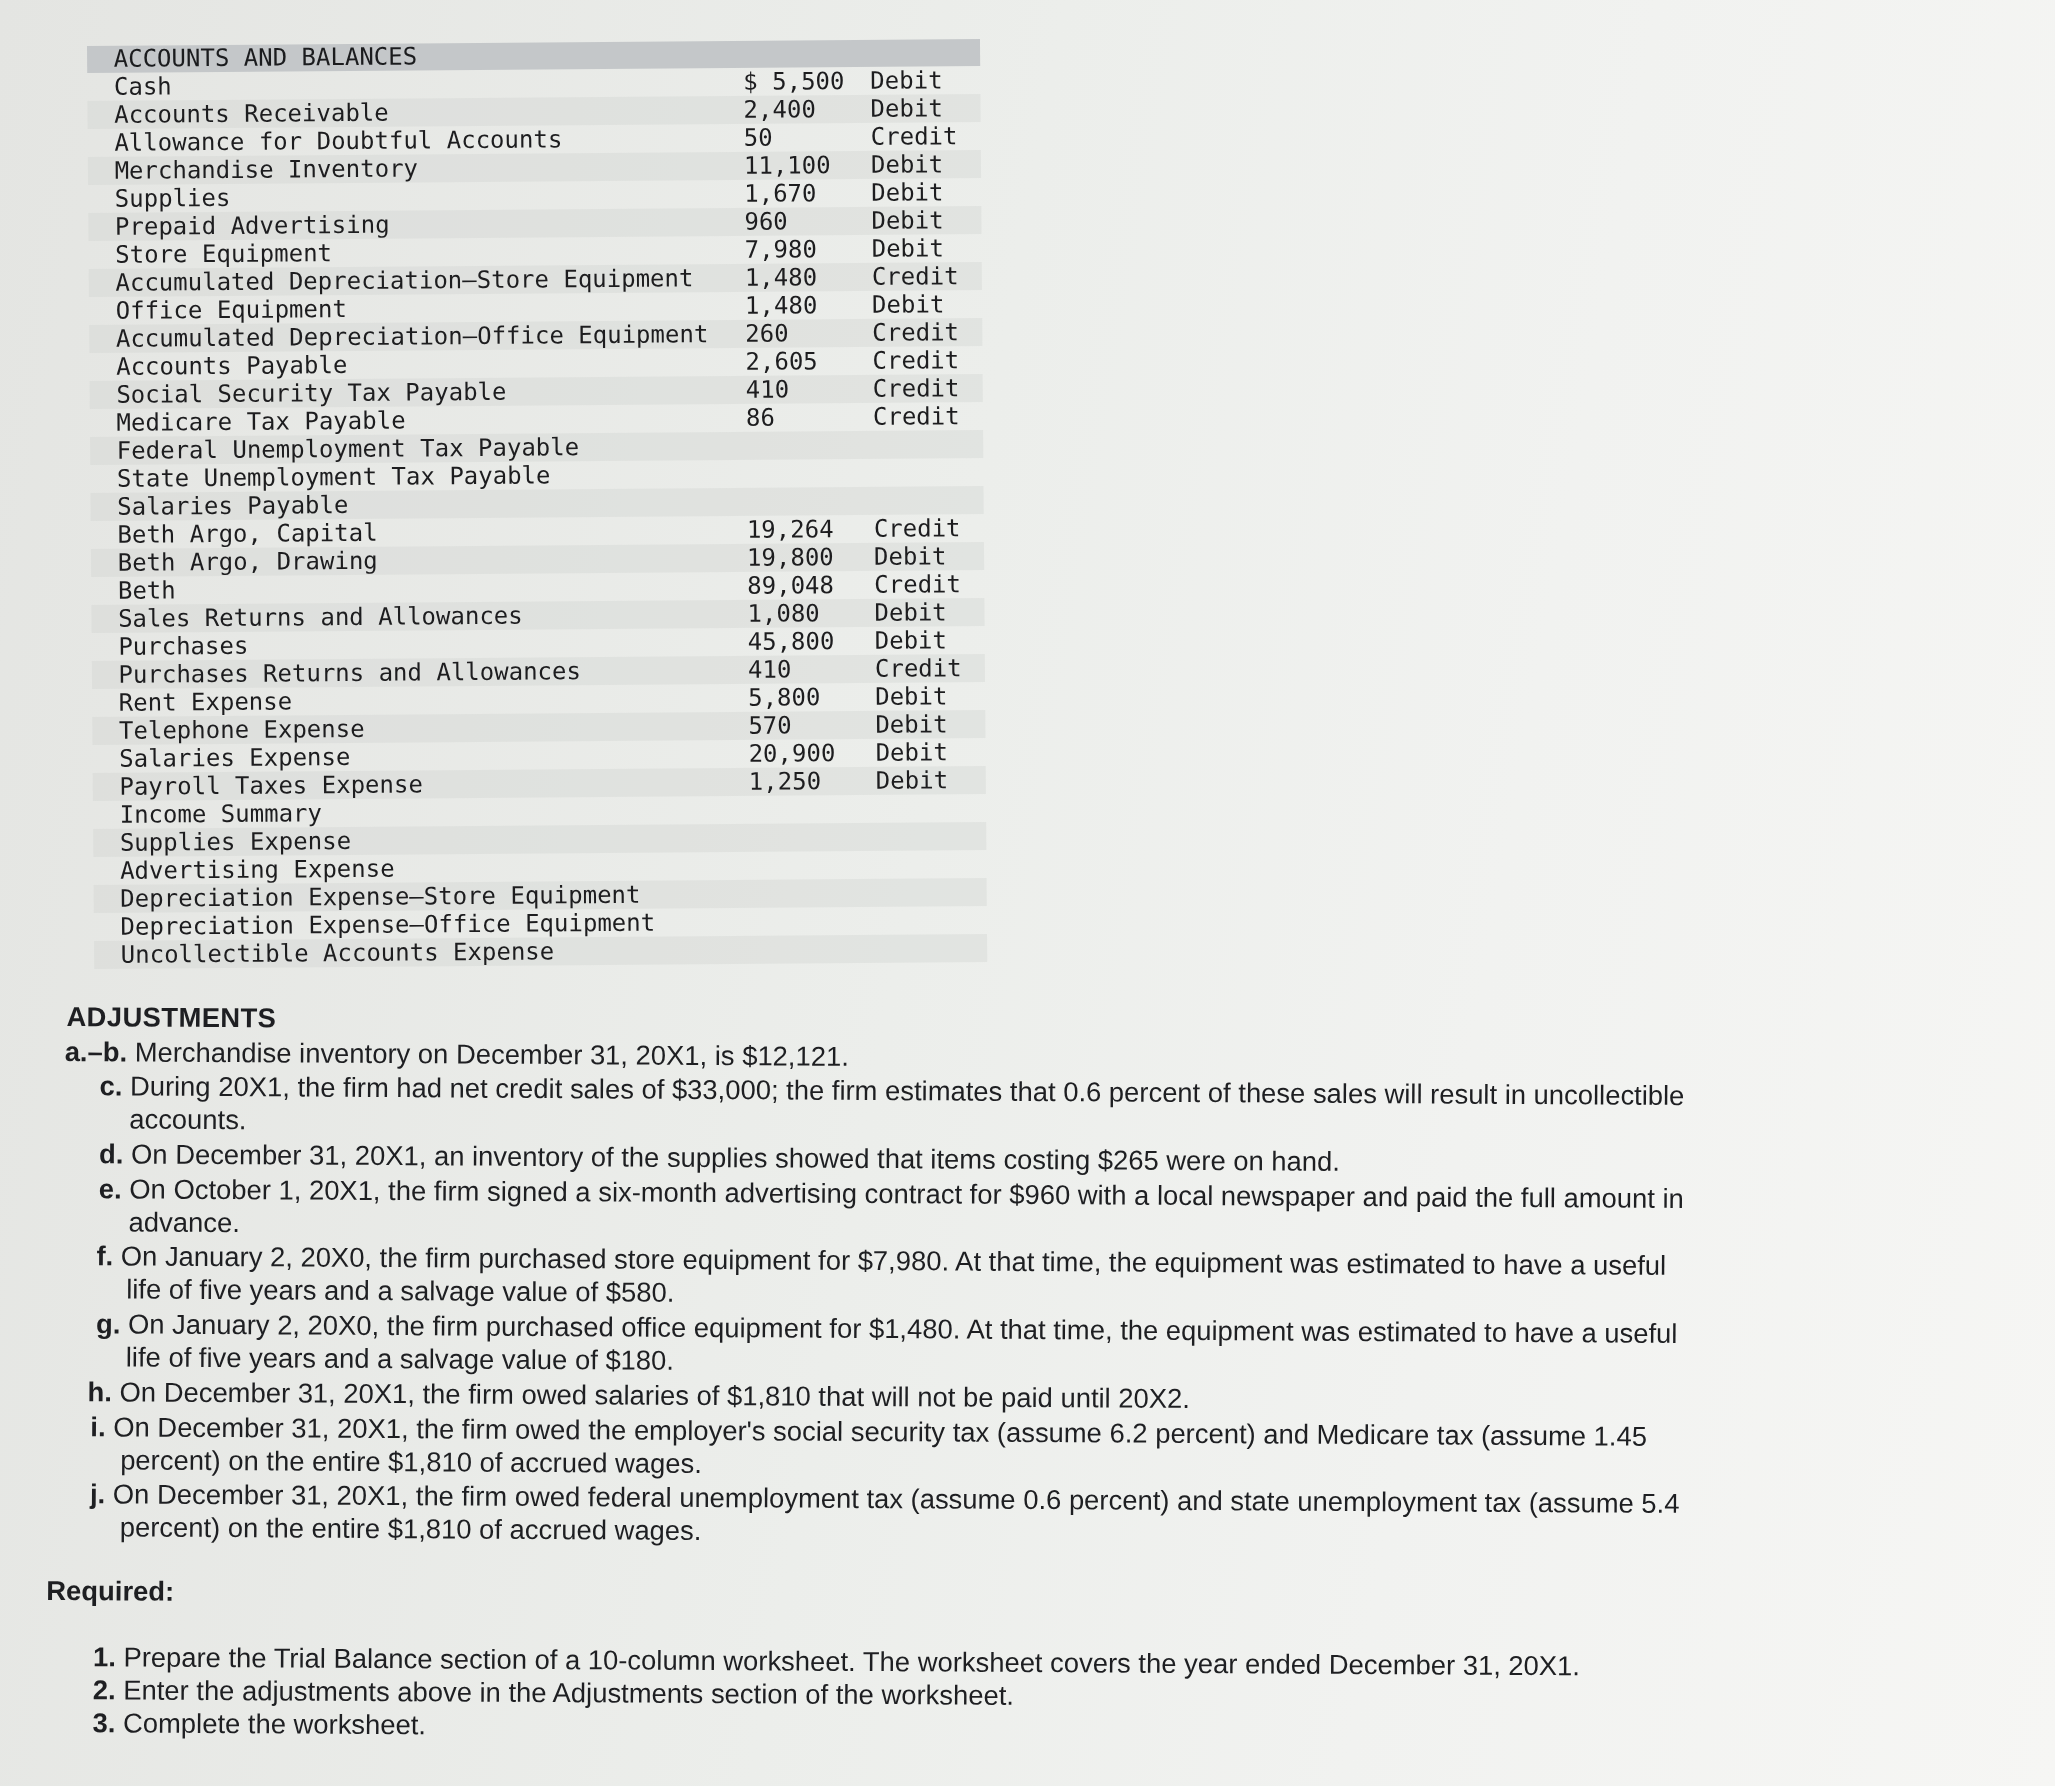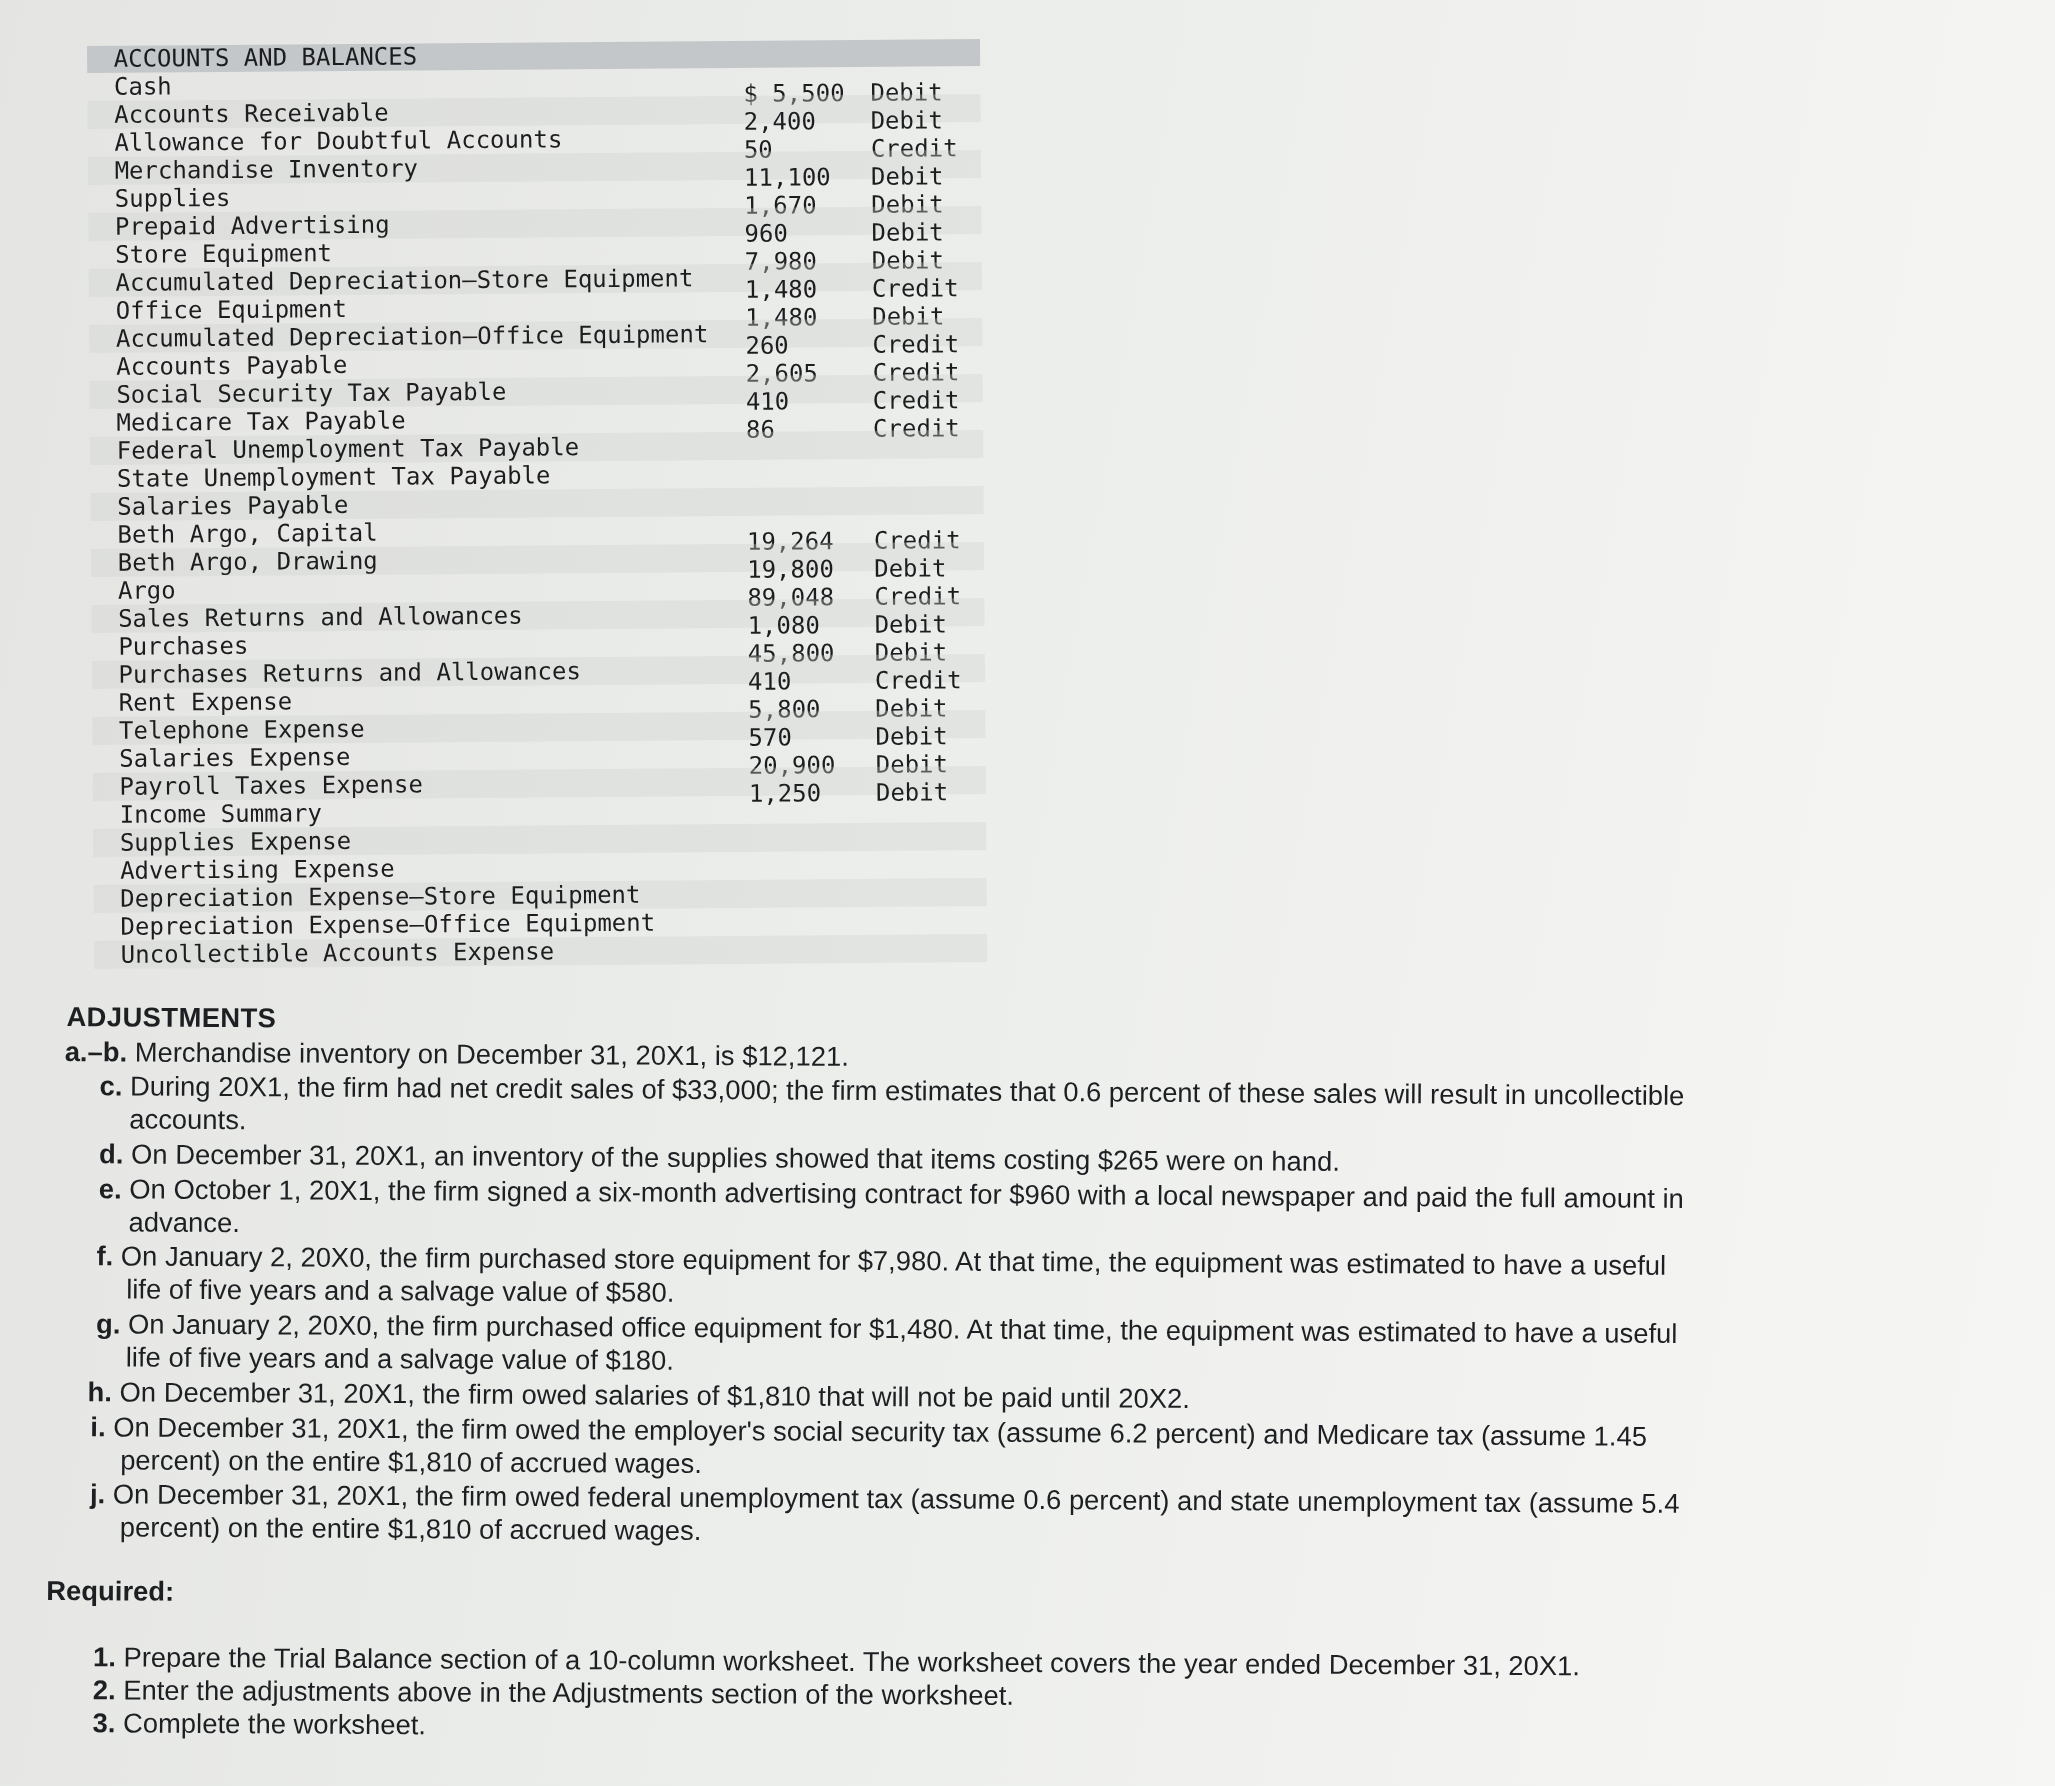--- a/index.html
+++ b/index.html
@@ -22,21 +22,21 @@
   .acct-row {
     position:relative; height:28px; line-height:28px;
     padding-left:26.6px;
   }
   .acct-row:nth-child(even) { background:rgba(205,208,206,0.35); }
   .acct-name { white-space:pre; }
   .acct-val {
     position:absolute; left:656px; width:191px; white-space:pre;
   }
   .acct-amt { display:inline-block; width:112px; text-align:left; }
-  .acct-side { display:inline-block; padding-left:15px;margin-top:12px; }
+  .acct-side { display:inline-block; padding-left:15px; }
 
   .prose {
     position:absolute; left:50px; top:1001px; width:1811px;
     font-family: "Liberation Sans", "DejaVu Sans", sans-serif;
     font-size:27.4px; color:#1e1f22;
     transform: rotate(0.35deg); transform-origin:0 0;
   }
   .adj-title { font-weight:bold; font-size:27.4px; margin:0 0 1.7px 16.6px; letter-spacing:0.4px; }
   .adj-item { position:relative; line-height:33px; margin-bottom:1.7px; }
   .adj-letter { font-weight:bold;margin-top:36px; }
@@ -64,21 +64,21 @@
       <div class="acct-row"><span class="acct-name">Office Equipment</span><span class="acct-val"><span class="acct-amt">1,480</span><span class="acct-side">Debit</span></span></div>
       <div class="acct-row"><span class="acct-name">Accumulated Depreciation–Office Equipment</span><span class="acct-val"><span class="acct-amt">260</span><span class="acct-side">Credit</span></span></div>
       <div class="acct-row"><span class="acct-name">Accounts Payable</span><span class="acct-val"><span class="acct-amt">2,605</span><span class="acct-side">Credit</span></span></div>
       <div class="acct-row"><span class="acct-name">Social Security Tax Payable</span><span class="acct-val"><span class="acct-amt">410</span><span class="acct-side">Credit</span></span></div>
       <div class="acct-row"><span class="acct-name">Medicare Tax Payable</span><span class="acct-val"><span class="acct-amt">86</span><span class="acct-side">Credit</span></span></div>
       <div class="acct-row"><span class="acct-name">Federal Unemployment Tax Payable</span><span class="acct-val"><span class="acct-amt"></span><span class="acct-side"></span></span></div>
       <div class="acct-row"><span class="acct-name">State Unemployment Tax Payable</span><span class="acct-val"><span class="acct-amt"></span><span class="acct-side"></span></span></div>
       <div class="acct-row"><span class="acct-name">Salaries Payable</span><span class="acct-val"><span class="acct-amt"></span><span class="acct-side"></span></span></div>
       <div class="acct-row"><span class="acct-name">Beth Argo, Capital</span><span class="acct-val"><span class="acct-amt">19,264</span><span class="acct-side">Credit</span></span></div>
       <div class="acct-row"><span class="acct-name">Beth Argo, Drawing</span><span class="acct-val"><span class="acct-amt">19,800</span><span class="acct-side">Debit</span></span></div>
-      <div class="acct-row"><span class="acct-name">Argo</span><span class="acct-val"><span class="acct-amt">89,048</span><span class="acct-side">Credit</span></span></div>
+      <div class="acct-row"><span class="acct-name">Beth</span><span class="acct-val"><span class="acct-amt">89,048</span><span class="acct-side">Credit</span></span></div>
       <div class="acct-row"><span class="acct-name">Sales Returns and Allowances</span><span class="acct-val"><span class="acct-amt">1,080</span><span class="acct-side">Debit</span></span></div>
       <div class="acct-row"><span class="acct-name">Purchases</span><span class="acct-val"><span class="acct-amt">45,800</span><span class="acct-side">Debit</span></span></div>
       <div class="acct-row"><span class="acct-name">Purchases Returns and Allowances</span><span class="acct-val"><span class="acct-amt">410</span><span class="acct-side">Credit</span></span></div>
       <div class="acct-row"><span class="acct-name">Rent Expense</span><span class="acct-val"><span class="acct-amt">5,800</span><span class="acct-side">Debit</span></span></div>
       <div class="acct-row"><span class="acct-name">Telephone Expense</span><span class="acct-val"><span class="acct-amt">570</span><span class="acct-side">Debit</span></span></div>
       <div class="acct-row"><span class="acct-name">Salaries Expense</span><span class="acct-val"><span class="acct-amt">20,900</span><span class="acct-side">Debit</span></span></div>
       <div class="acct-row"><span class="acct-name">Payroll Taxes Expense</span><span class="acct-val"><span class="acct-amt">1,250</span><span class="acct-side">Debit</span></span></div>
       <div class="acct-row"><span class="acct-name">Income Summary</span><span class="acct-val"><span class="acct-amt"></span><span class="acct-side"></span></span></div>
       <div class="acct-row"><span class="acct-name">Supplies Expense</span><span class="acct-val"><span class="acct-amt"></span><span class="acct-side"></span></span></div>
       <div class="acct-row"><span class="acct-name">Advertising Expense</span><span class="acct-val"><span class="acct-amt"></span><span class="acct-side"></span></span></div>

